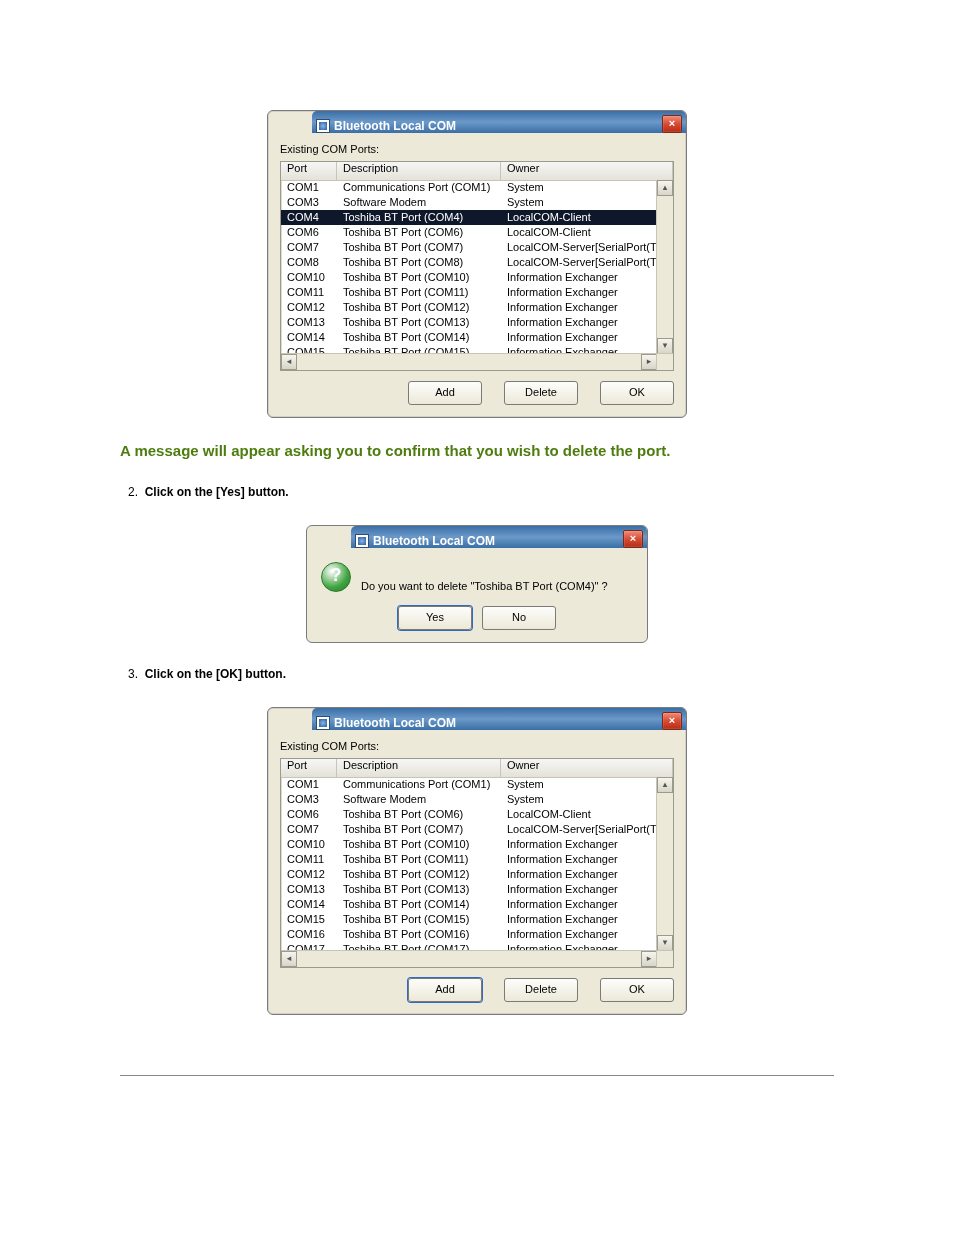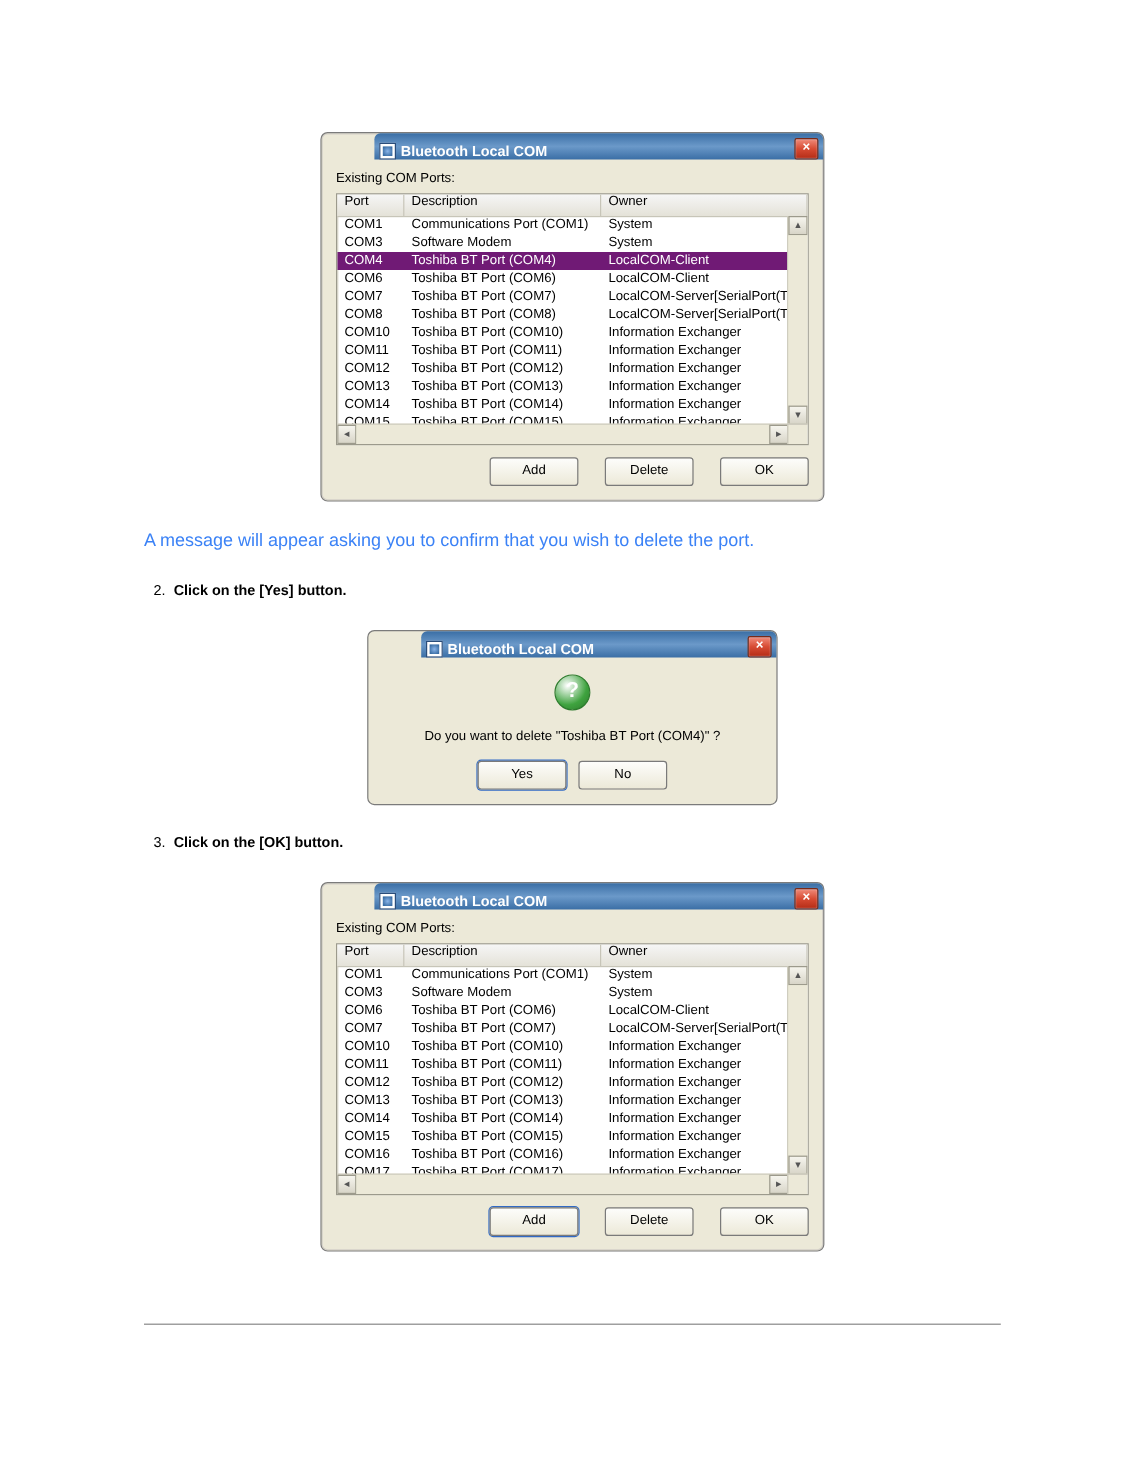--- a/index.html
+++ b/index.html
@@ -118,21 +118,21 @@
     line-height: 15px;
     padding-left: 0;
   }
   .lv-row .cell {
     padding: 0 6px;
     box-sizing: border-box;
     white-space: nowrap;
     overflow: hidden;
   }
   .lv-row.selected {
-    background: #701a75;
+    background: #0f172a;
     color: #fff;
     align-items: flex-end;
   }
   .vscroll {
     position: absolute;
     top: 18px; right: 0; bottom: 16px; width: 16px;
     background: #ece9d8;
     border-left: 1px solid #c7c5b8;
     display: flex;
     flex-direction: column;
@@ -189,24 +189,23 @@
     border: 1px solid #7b7b7b;
     border-radius: 6px;
     font-family: Tahoma, Arial, sans-serif;
     font-size: 11px;
   }
   .msgbox .body {
     padding: 14px 14px 12px 14px;
   }
   .msg-content {
     display: flex;
-    align-items: center;
+    align-items: flex-end;
     gap: 10px;
     margin-bottom: 14px;
-    flex-direction: column;
   }
   .qicon {
     width: 28px; height: 28px;
     border-radius: 50%;
     background: radial-gradient(circle at 35% 30%, #fff 0%, #3fa33f 60%, #2c7a2c 100%);
     border: 1px solid #2c7a2c;
     position: relative;
     flex-shrink: 0;
   }
   .qicon::after {
@@ -219,21 +218,22 @@
     color: #fff;
   }
   .msg-buttons {
     display: flex;
     justify-content: center;
     gap: 10px;
   }
   .body-text {
     font-size: 15px;
     margin: 0 0 26px 0;
-    color: #3b82f6;
+    color: #4d7c0f;
+    font-weight: bold;
   }
   .step {
     font-size: 12px;
     margin: 0 0 26px 0;
     padding-left: 28px;
     text-indent: -20px;
   }
   .step .bold {
     font-weight: bold;
   }

